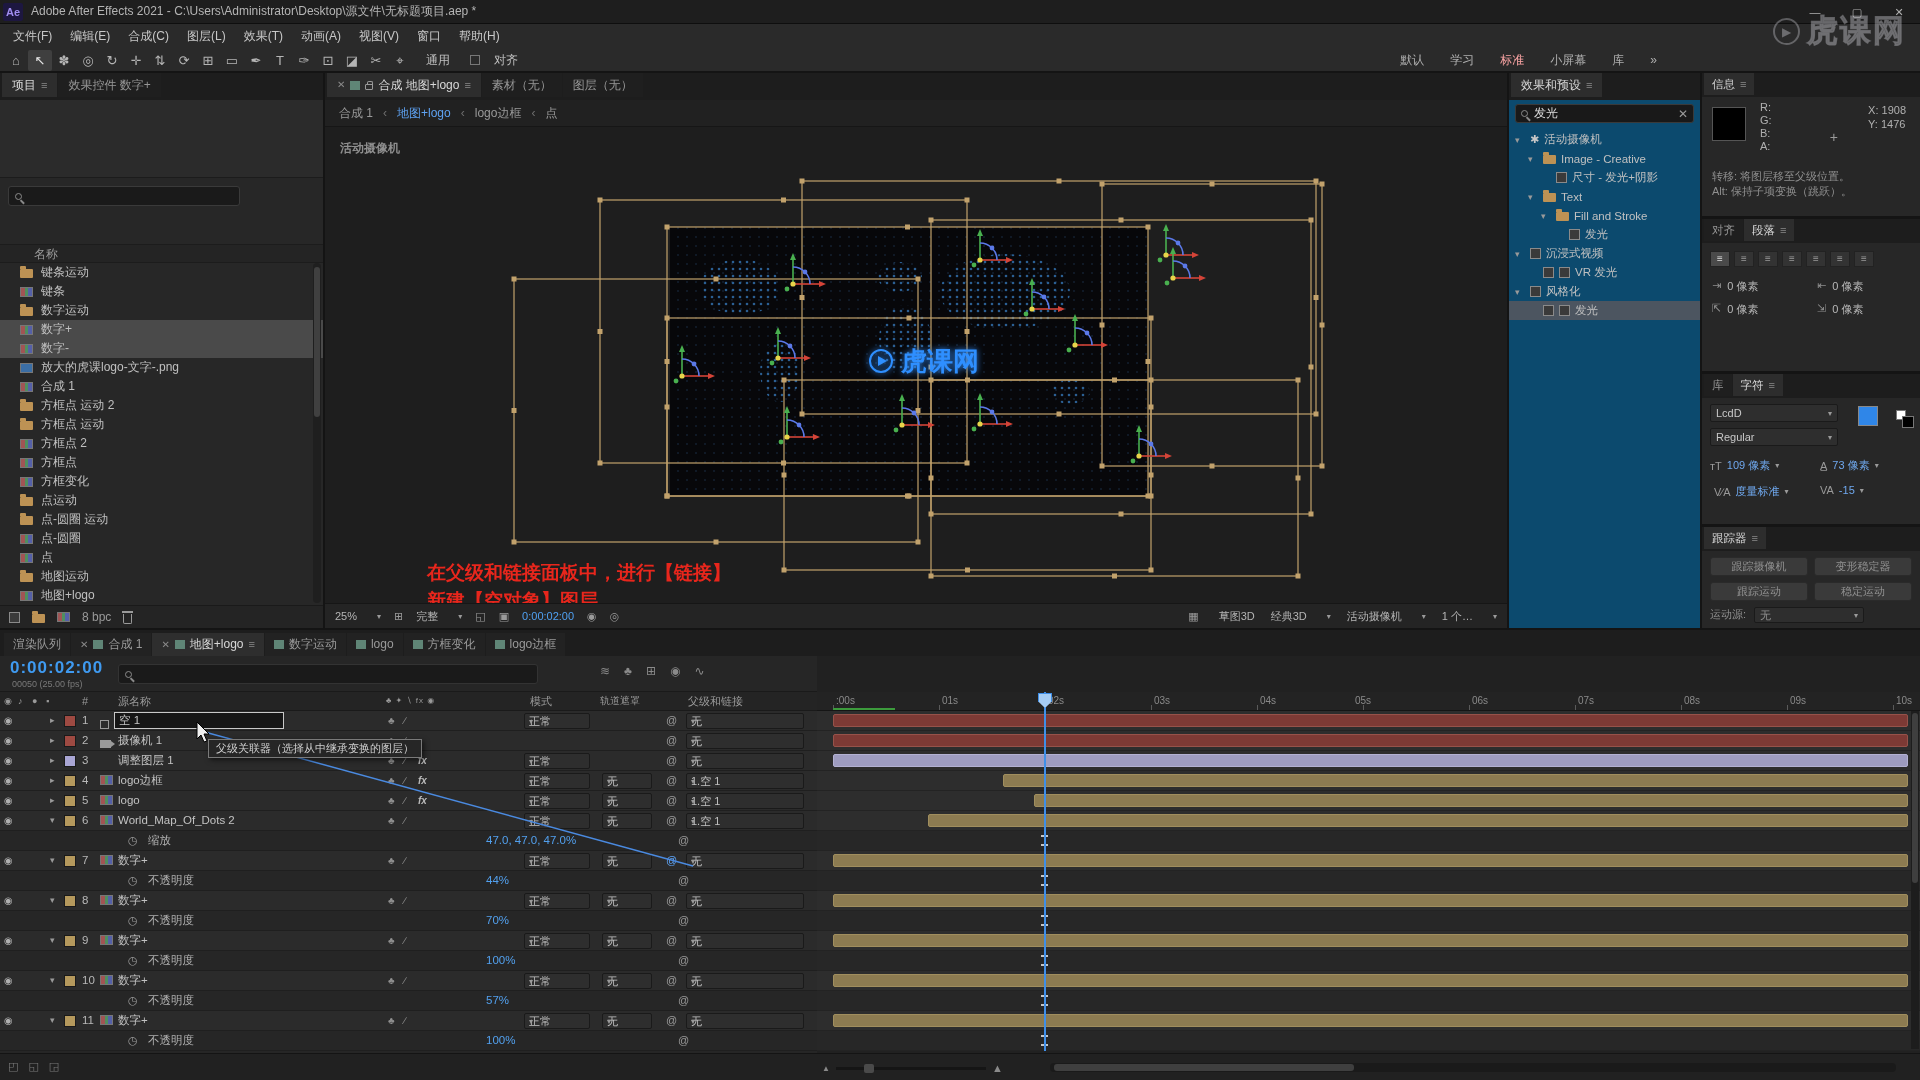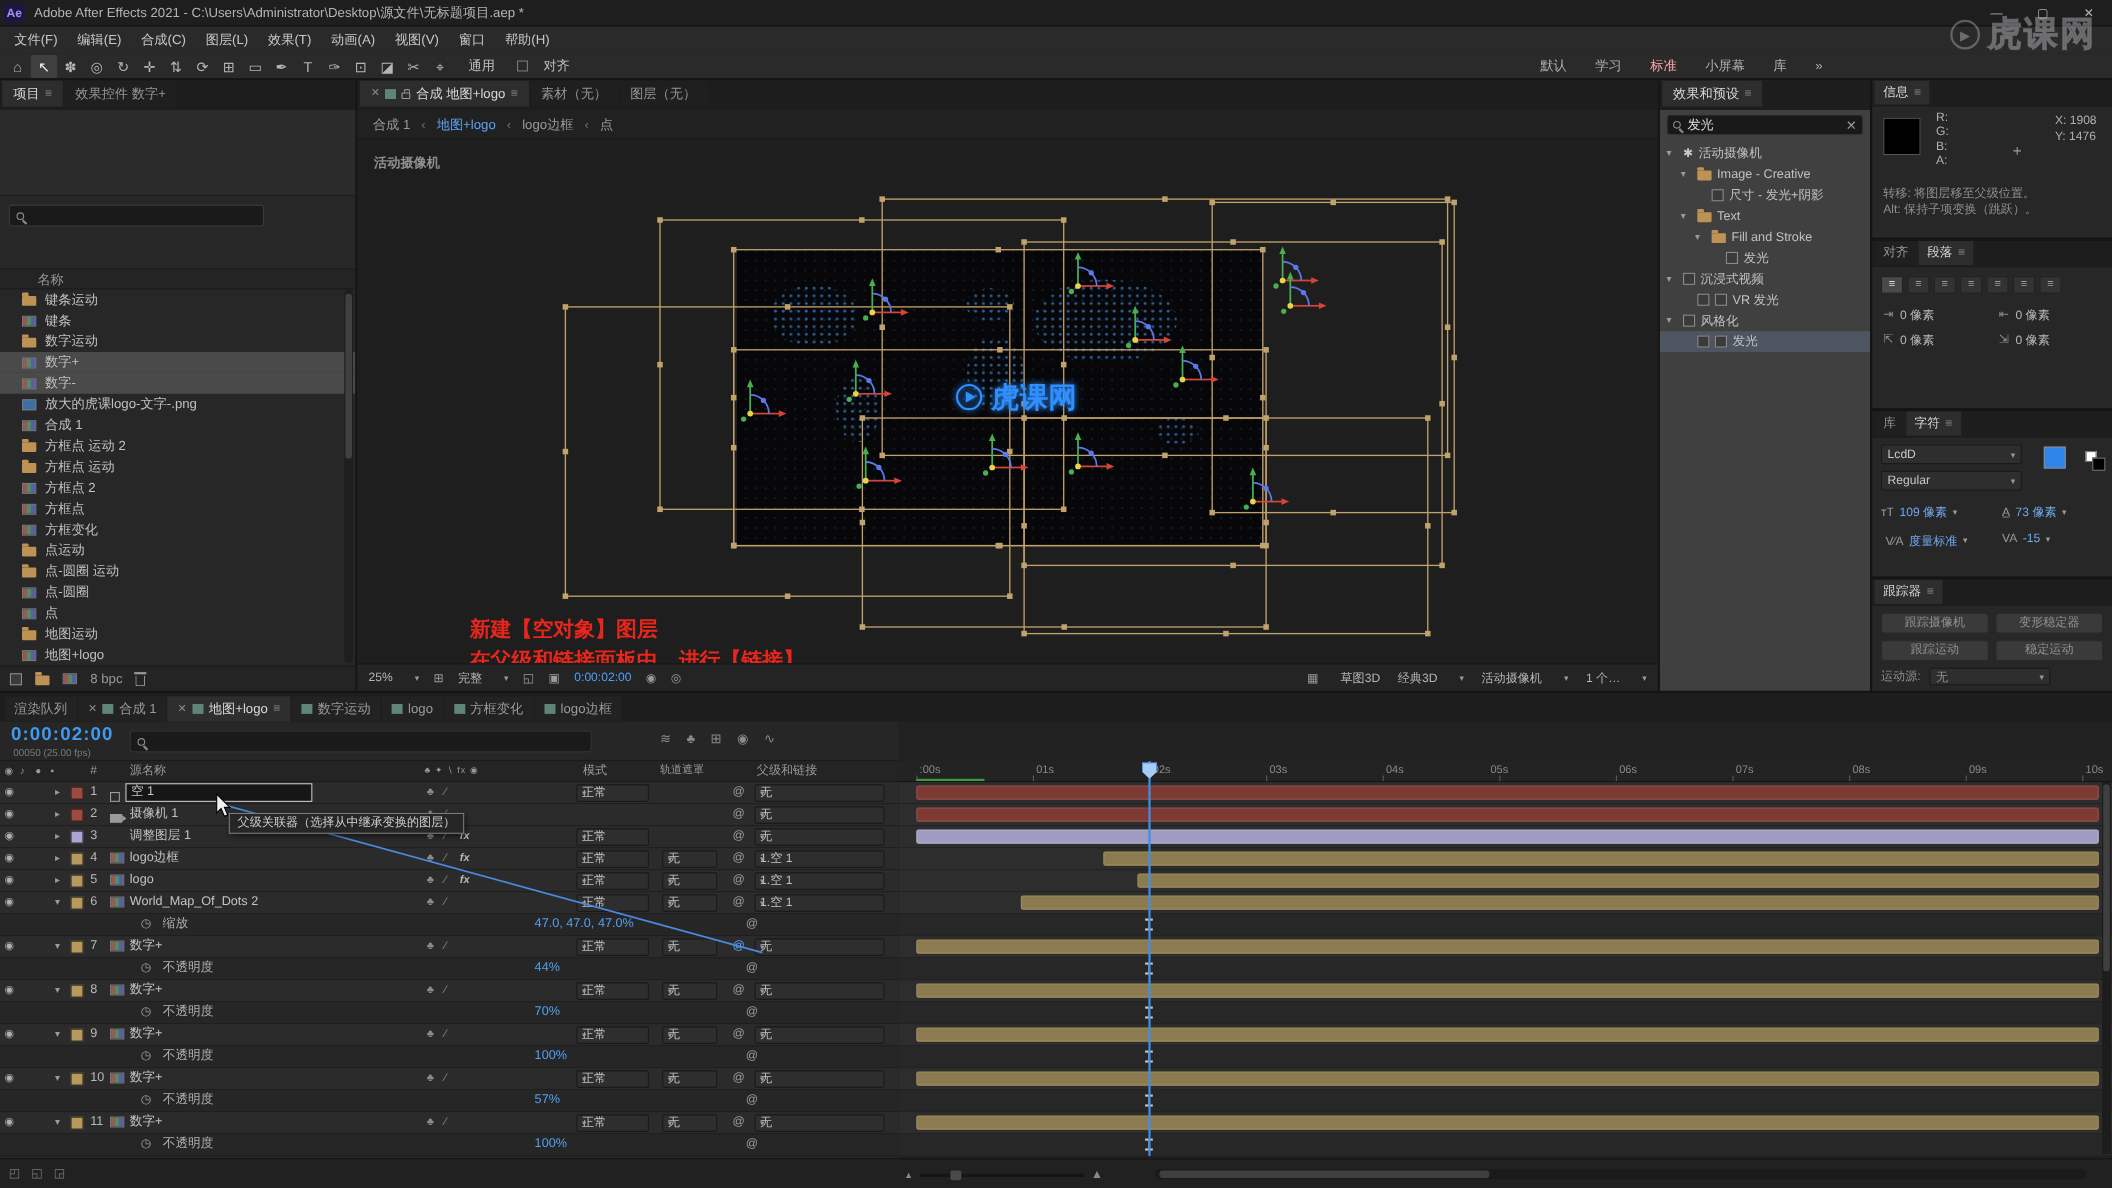--- a/index.html
+++ b/index.html
@@ -34,21 +34,21 @@
 
 
 .panel-tabs{height:27px;background:#1d1d1d;display:flex;padding-left:2px}
 .ptab{height:24px;line-height:24px;padding:0 10px;background:#1f1f1f;color:#969696;margin-right:1px;display:flex;align-items:center;gap:5px}
 .ptab.active{background:#2d2d2d;color:#d8d8d8}
 .menu-glyph{color:#8a8a8a;font-size:11px}
 .dd-ar{font-size:8px;color:#9a9a9a}
 
 #col-left{position:absolute;left:0;top:73px;width:323px;height:555px;background:#272727}
 #col-center{position:absolute;left:325px;top:73px;width:1182px;height:555px;background:#272727}
-#col-fx{position:absolute;left:1509px;top:73px;width:191px;height:555px;background:#404040}
+#col-fx{position:absolute;left:1509px;top:73px;width:191px;height:555px;background:#0c4a6e}
 #col-right{position:absolute;left:1702px;top:73px;width:218px;height:555px}
 
 
 #proj-preview{position:absolute;top:27px;left:0;right:0;height:78px;background:#2b2b2b;border-bottom:1px solid #1c1c1c}
 #proj-search{position:absolute;top:113px;left:8px;width:232px;height:20px;background:#1a1a1a;border:1px solid #3a3a3a;border-radius:3px;display:flex;align-items:center;padding:0 6px;color:#8a8a8a}
 #proj-namehdr{position:absolute;top:171px;left:0;right:0;height:19px;border-top:1px solid #1c1c1c;border-bottom:1px solid #1c1c1c;color:#9a9a9a;padding-left:34px;line-height:18px;background:#242424}
 #proj-list{position:absolute;top:190px;left:0;right:0;height:342px;overflow:hidden}
 .proj-row{height:19px;display:flex;align-items:center;padding-left:20px;color:#c0c0c0}
 .proj-row.selected{background:#4a4a4a}
 .proj-label{margin-left:8px}
@@ -614,22 +614,22 @@
             <circle cx="649" cy="302" r="2.4" fill="#49b04f"></circle>
           </g>
           <g filter="url(#glow)">
             <circle cx="556" cy="234" r="11" fill="none" stroke="#2f8fff" stroke-width="2"></circle>
             <path d="M553,229L562,234L553,239Z" fill="#2f8fff"></path>
             <text x="576" y="243" fill="#2f8fff" font-size="26" font-weight="bold">虎课网</text>
           </g>
         </svg>
       <div id="camera-label">活动摄像机</div>
       <div id="annotation">
+        <div>在父级和链接面板中，进行【链接】</div>
         <div>新建【空对象】图层</div>
-        <div>在父级和链接面板中，进行【链接】</div>
       </div>
     </div>
     <div id="viewer-bottom">
       <div class="vb-item">
           <span>25%</span>
           <span class="dd-ar">▾</span>
         </div>
       <span class="vb-ic">⊞</span>
       <div class="vb-item">
           <span>完整</span>

